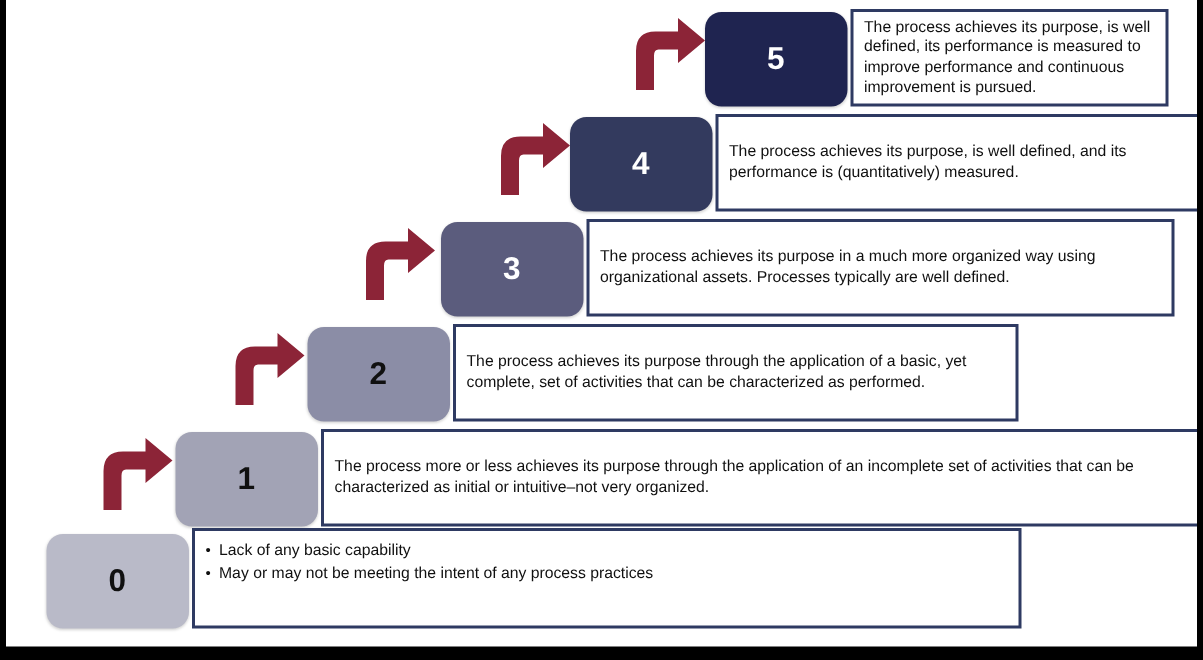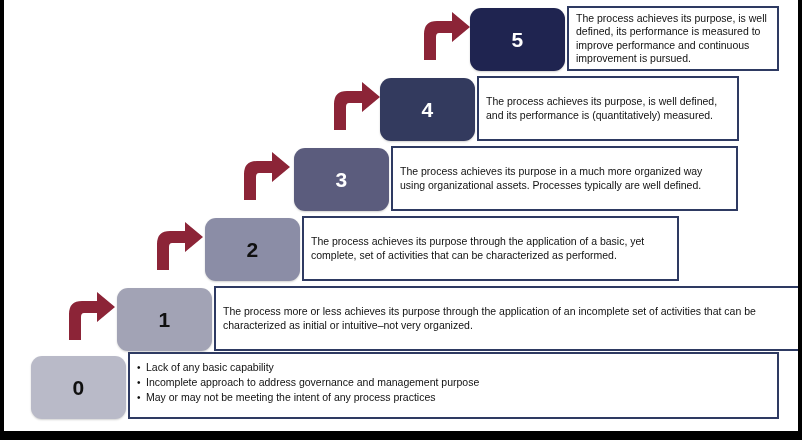--- a/index.html
+++ b/index.html
@@ -118,35 +118,35 @@
 
   <div class="stage-row" style="top:74px;">
     <div class="stage-arrow" style="left:322px; top:6px;">
       <svg viewBox="0 0 56 52" xmlns="http://www.w3.org/2000/svg" aria-hidden="true">
         <path d="M8 50 L8 24 Q8 11 21 11 L36 11 L36 2 L54 17 L36 32 L36 23 L23 23 Q20 23 20 27 L20 50 Z" fill="#8c2437"></path>
       </svg>
     </div>
     <div class="level-box" style="left:376px; top:4px; background:#333a5e;">
       <span class="level-num" style="color:#ffffff;">4</span>
     </div>
-    <div class="desc-box" style="left:473px; top:2px; width:262px; height:65px;">
+    <div class="desc-box" style="left:473px; top:2px; width:324px; height:65px;">
       <span class="desc-text">The process achieves its purpose, is well defined, and its performance is (quantitatively) measured.</span>
     </div>
   </div>
 
   <div class="stage-row" style="top:144px;">
     <div class="stage-arrow" style="left:232px; top:6px;">
       <svg viewBox="0 0 56 52" xmlns="http://www.w3.org/2000/svg" aria-hidden="true">
         <path d="M8 50 L8 24 Q8 11 21 11 L36 11 L36 2 L54 17 L36 32 L36 23 L23 23 Q20 23 20 27 L20 50 Z" fill="#8c2437"></path>
       </svg>
     </div>
     <div class="level-box" style="left:290px; top:4px; background:#5b5c7d;">
       <span class="level-num" style="color:#ffffff;">3</span>
     </div>
-    <div class="desc-box" style="left:387px; top:2px; width:347px; height:65px;">
+    <div class="desc-box" style="left:387px; top:2px; width:392px; height:65px;">
       <span class="desc-text">The process achieves its purpose in a much more organized way using organizational assets. Processes typically are well defined.</span>
     </div>
   </div>
 
   <div class="stage-row" style="top:214px;">
     <div class="stage-arrow" style="left:145px; top:6px;">
       <svg viewBox="0 0 56 52" xmlns="http://www.w3.org/2000/svg" aria-hidden="true">
         <path d="M8 50 L8 24 Q8 11 21 11 L36 11 L36 2 L54 17 L36 32 L36 23 L23 23 Q20 23 20 27 L20 50 Z" fill="#8c2437"></path>
       </svg>
     </div>
@@ -169,22 +169,21 @@
     </div>
     <div class="desc-box" style="left:210px; top:2px; width:615px; height:65px;">
       <span class="desc-text">The process more or less achieves its purpose through the application of an incomplete set of activities that can be characterized as initial or intuitive–not very organized.</span>
     </div>
   </div>
 
   <div class="stage-row" style="top:352px;">
     <div class="level-box" style="left:27px; top:4px; background:#b9bac8;">
       <span class="level-num" style="color:#101010;">0</span>
     </div>
-    <div class="desc-box" style="left:124px; top:0px; width:651px; height:67px; align-items:flex-start; padding-top:6px;">
+    <div class="desc-box" style="left:124px; top:0px; width:553px; height:67px; align-items:flex-start; padding-top:6px;">
       <ul class="bullet-list">
         <li>Lack of any basic capability</li>
-        <li>Incomplete approach to address governance and management purpose</li>
         <li>May or may not be meeting the intent of any process practices</li>
       </ul>
     </div>
   </div>
 
 </div>
 
 </body></html>

